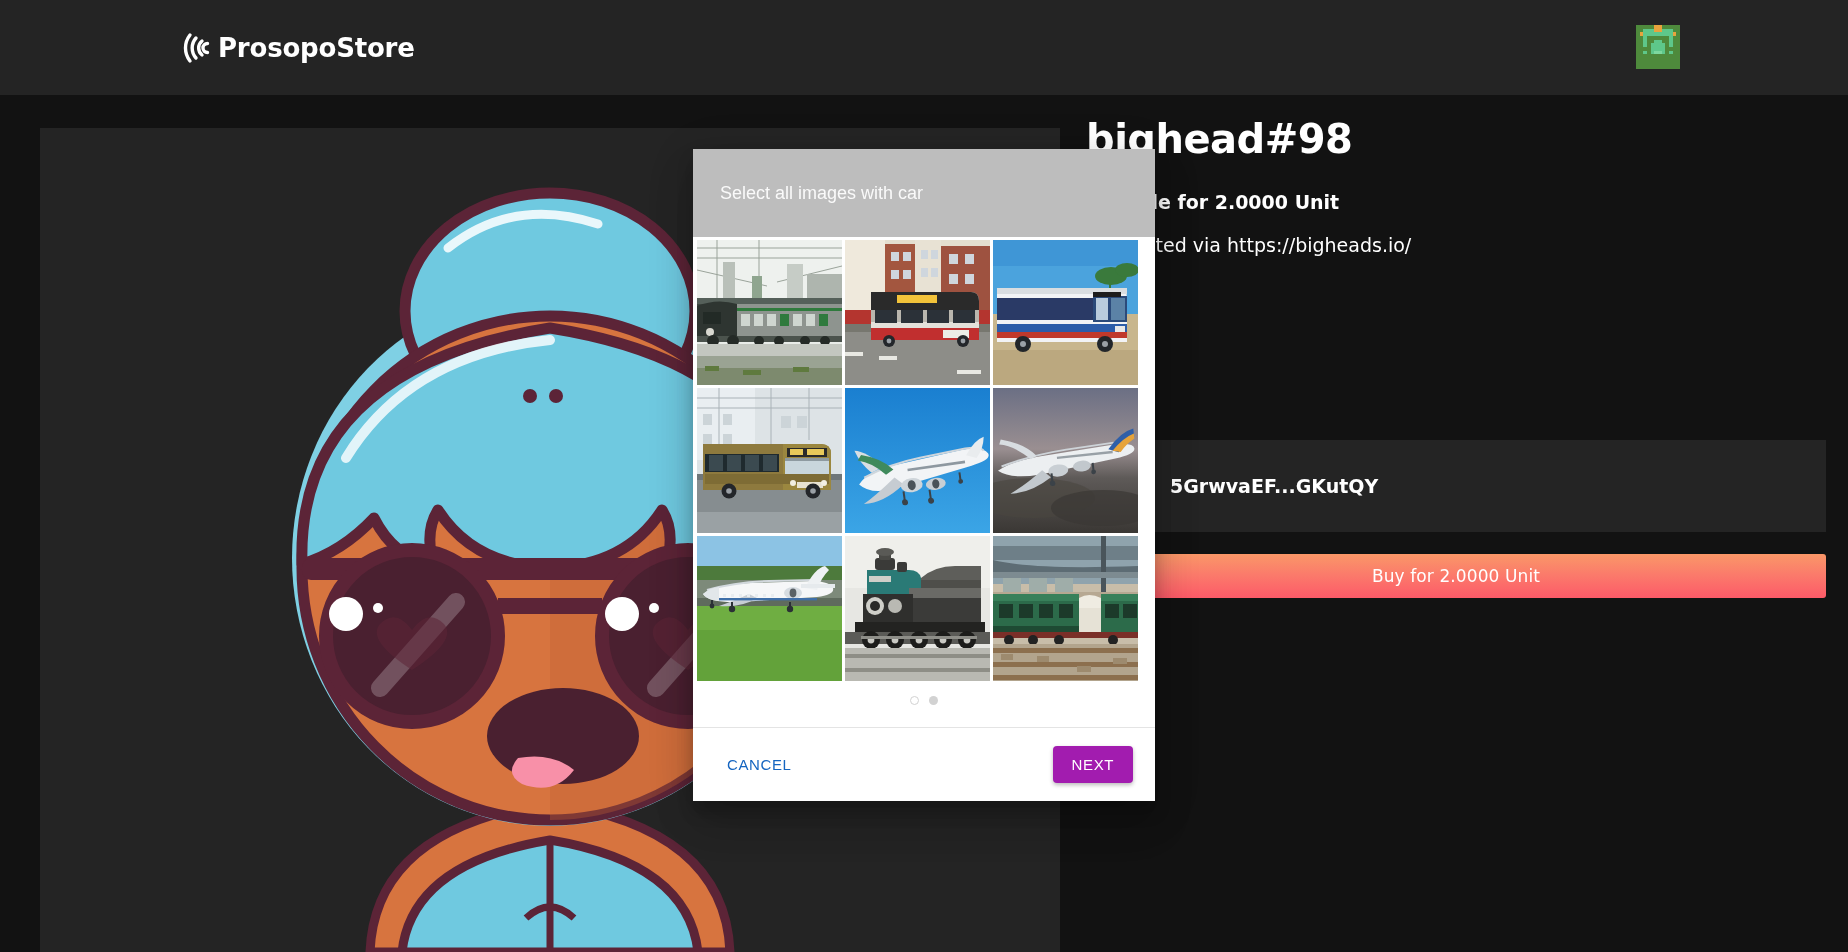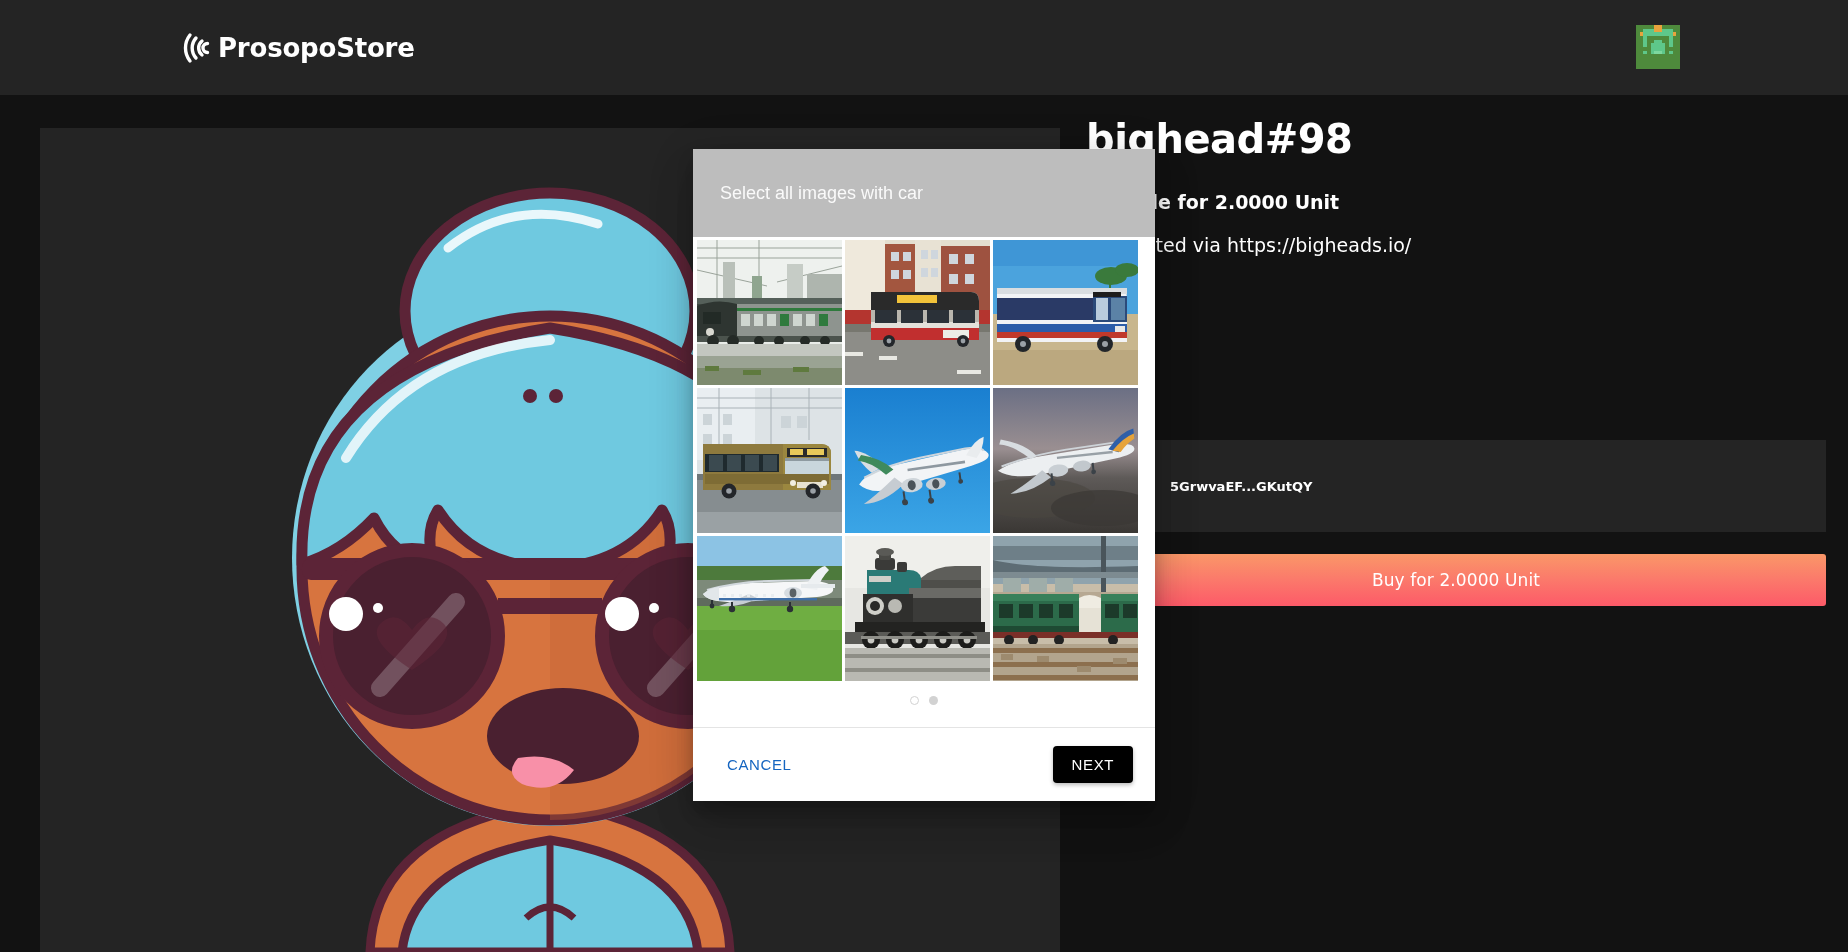--- a/index.html
+++ b/index.html
@@ -66,26 +66,26 @@
     position:absolute; left:1078px; top:345px;
     width:740px; height:92px;
     background:#242424;
     display:flex; align-items:center; padding-left:22px; gap:18px;
   }
   .owner-avatar {
     width:44px; height:44px; border-radius:50%;
     background:#3d3d3d; flex:0 0 auto; overflow:hidden;
   }
   .owner-addr {
-    color:#ffffff; font-size:13px; font-weight:700;
+    color:#ffffff; font-size:19px; font-weight:700;
     font-family:"DejaVu Sans", sans-serif;
   }
   .buy-btn {
     position:absolute; left:1078px; top:459px;
-    width:740px; height:52px; border:0; border-radius:3px;
+    width:740px; height:44px; border:0; border-radius:3px;
     background:linear-gradient(180deg,#fa9768 0%, #fb7a6b 48%, #fd5a68 100%);
     color:#ffffff; font-size:17px; letter-spacing:.1px;
     font-family:"DejaVu Sans", sans-serif;
     cursor:pointer;
   }
 
   
   .modal {
     position:absolute; left:693px; top:149px;
     width:462px; height:652px;
@@ -128,21 +128,21 @@
     display:flex; align-items:center; justify-content:space-between;
     padding:0 22px 0 28px;
   }
   .btn-cancel {
     background:transparent; border:0; cursor:pointer;
     color:#1565c0; font-size:15px; letter-spacing:.6px;
     font-family:"Liberation Sans", sans-serif;
     padding:8px 6px;
   }
   .btn-next {
-    background:#000000; border:0; cursor:pointer; border-radius:4px;
+    background:#a21caf; border:0; cursor:pointer; border-radius:4px;
     color:#ffffff; font-size:15px; letter-spacing:.6px;
     font-family:"Liberation Sans", sans-serif;
     padding:10px 19px;
     box-shadow:0 2px 4px rgba(0,0,0,.28);
   }
 </style>
 </head>
 <body>
 
 <div class="app">

